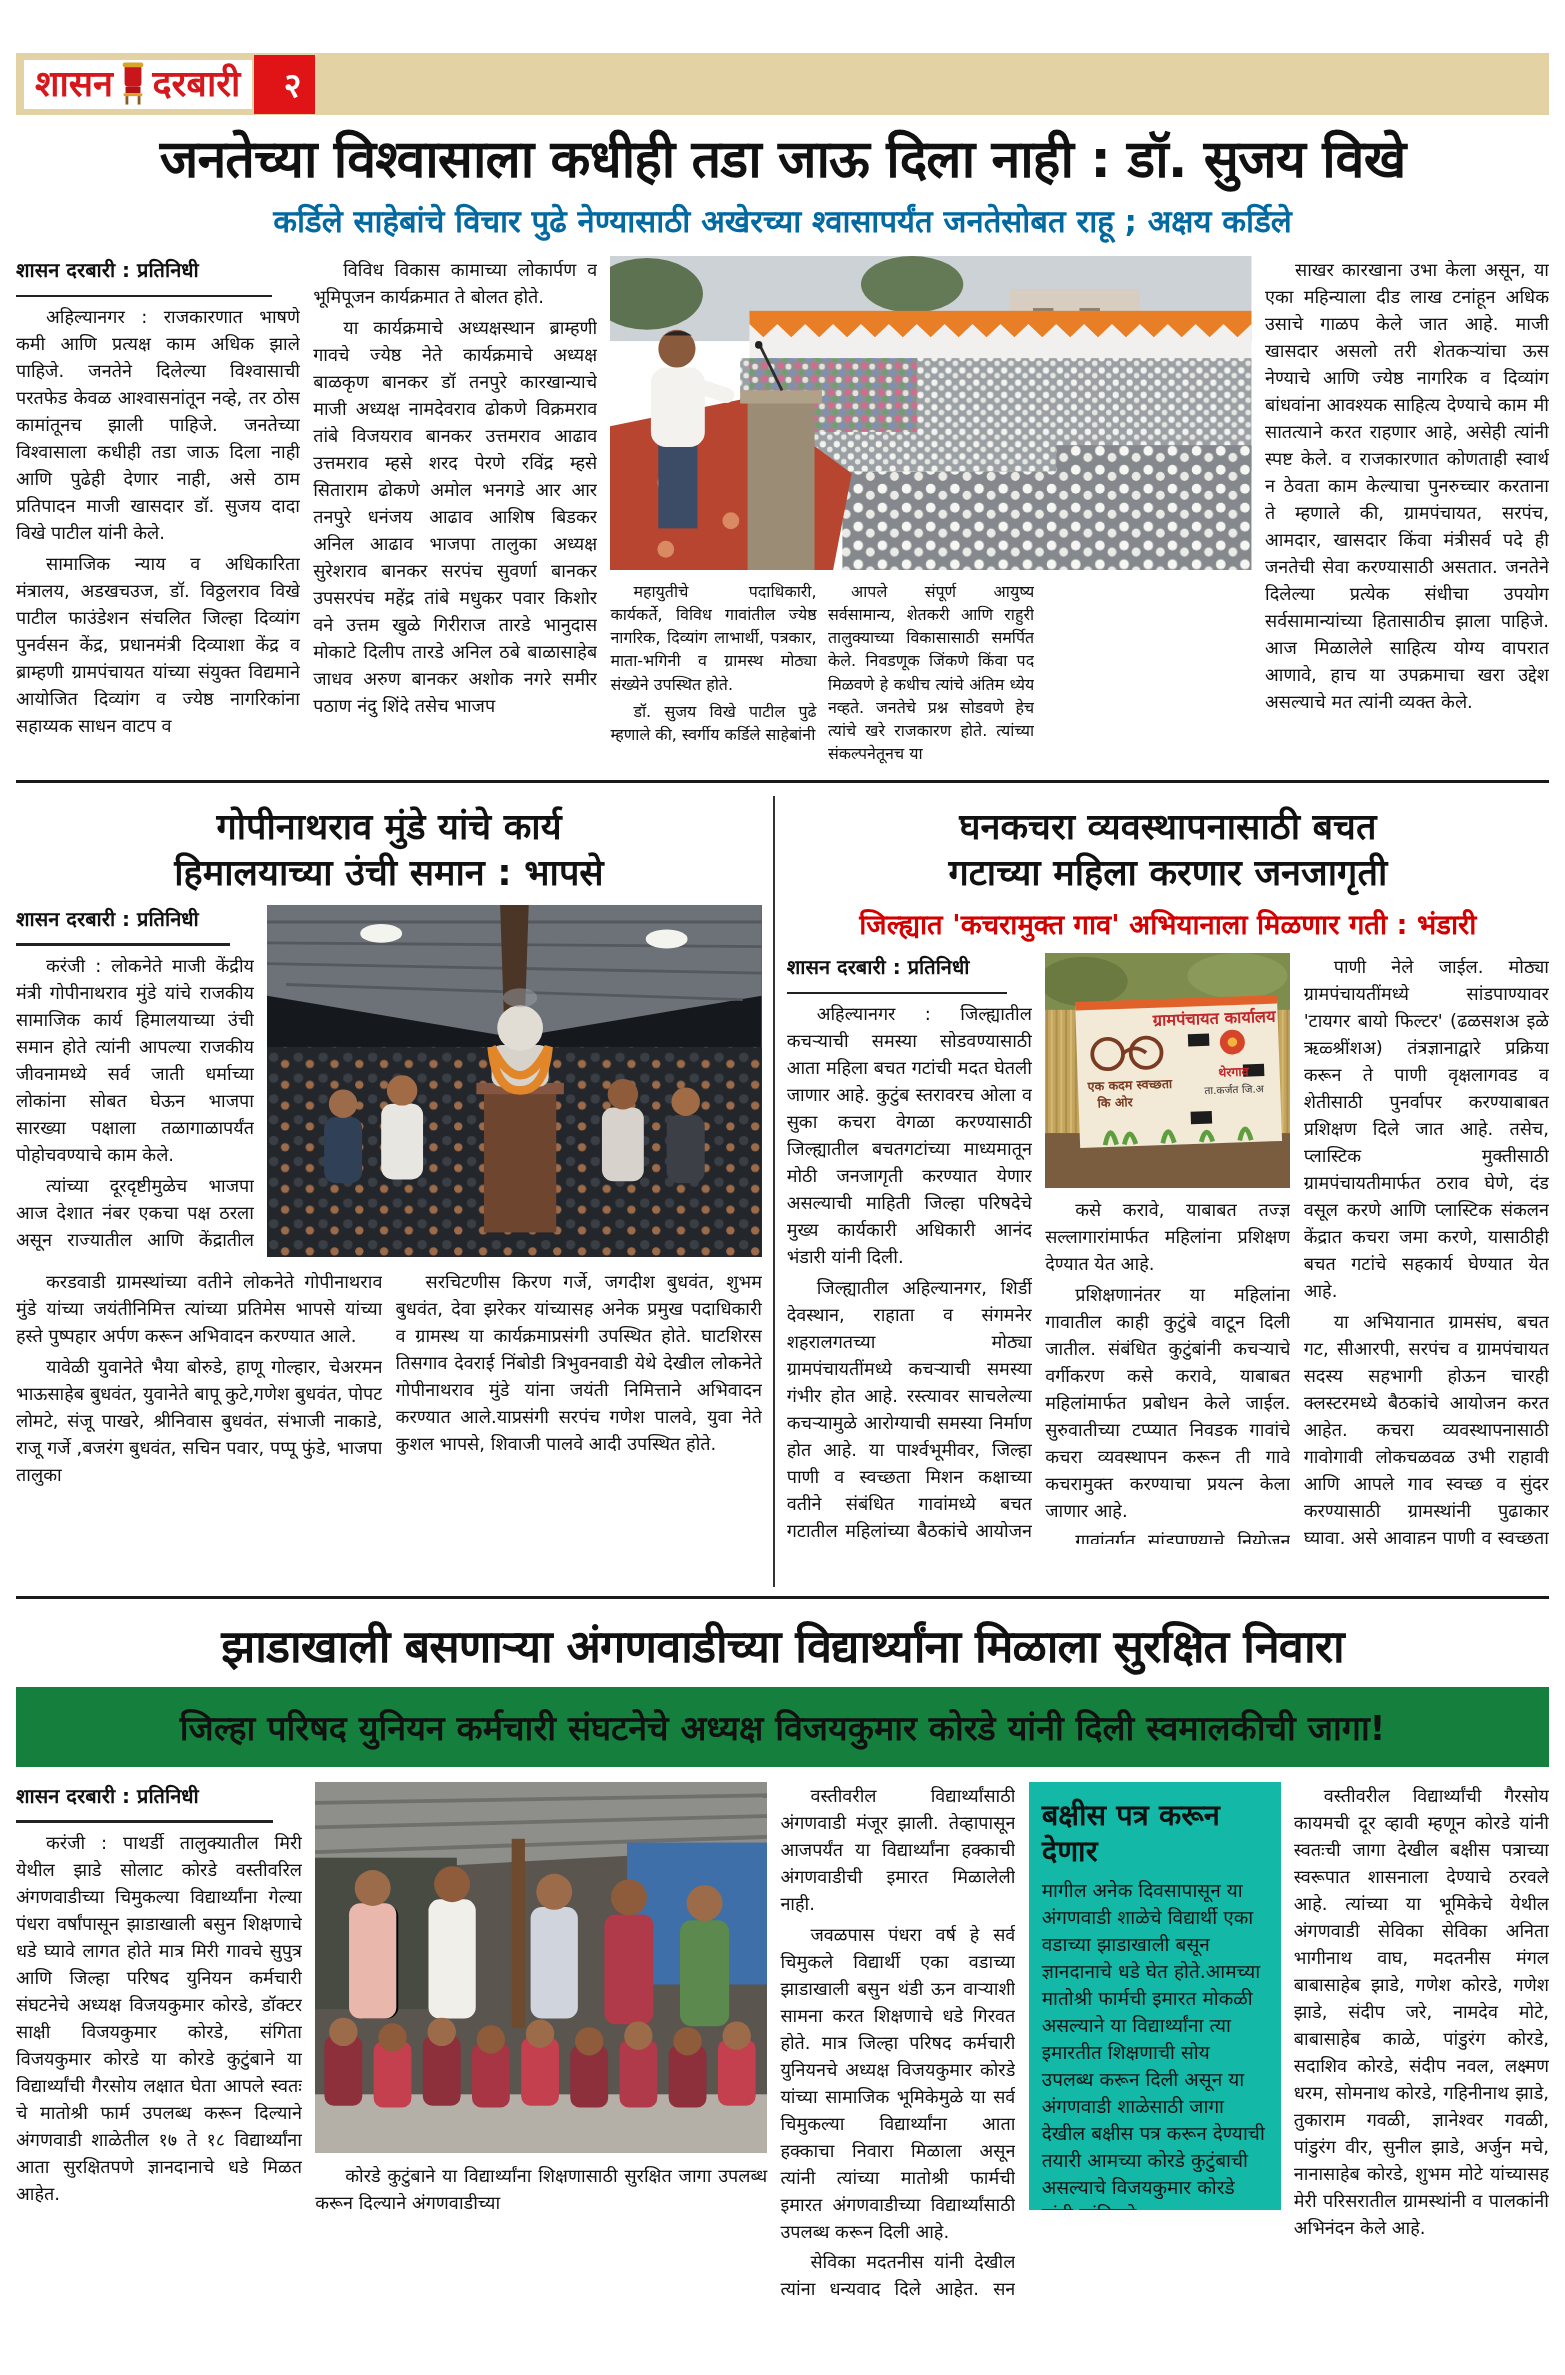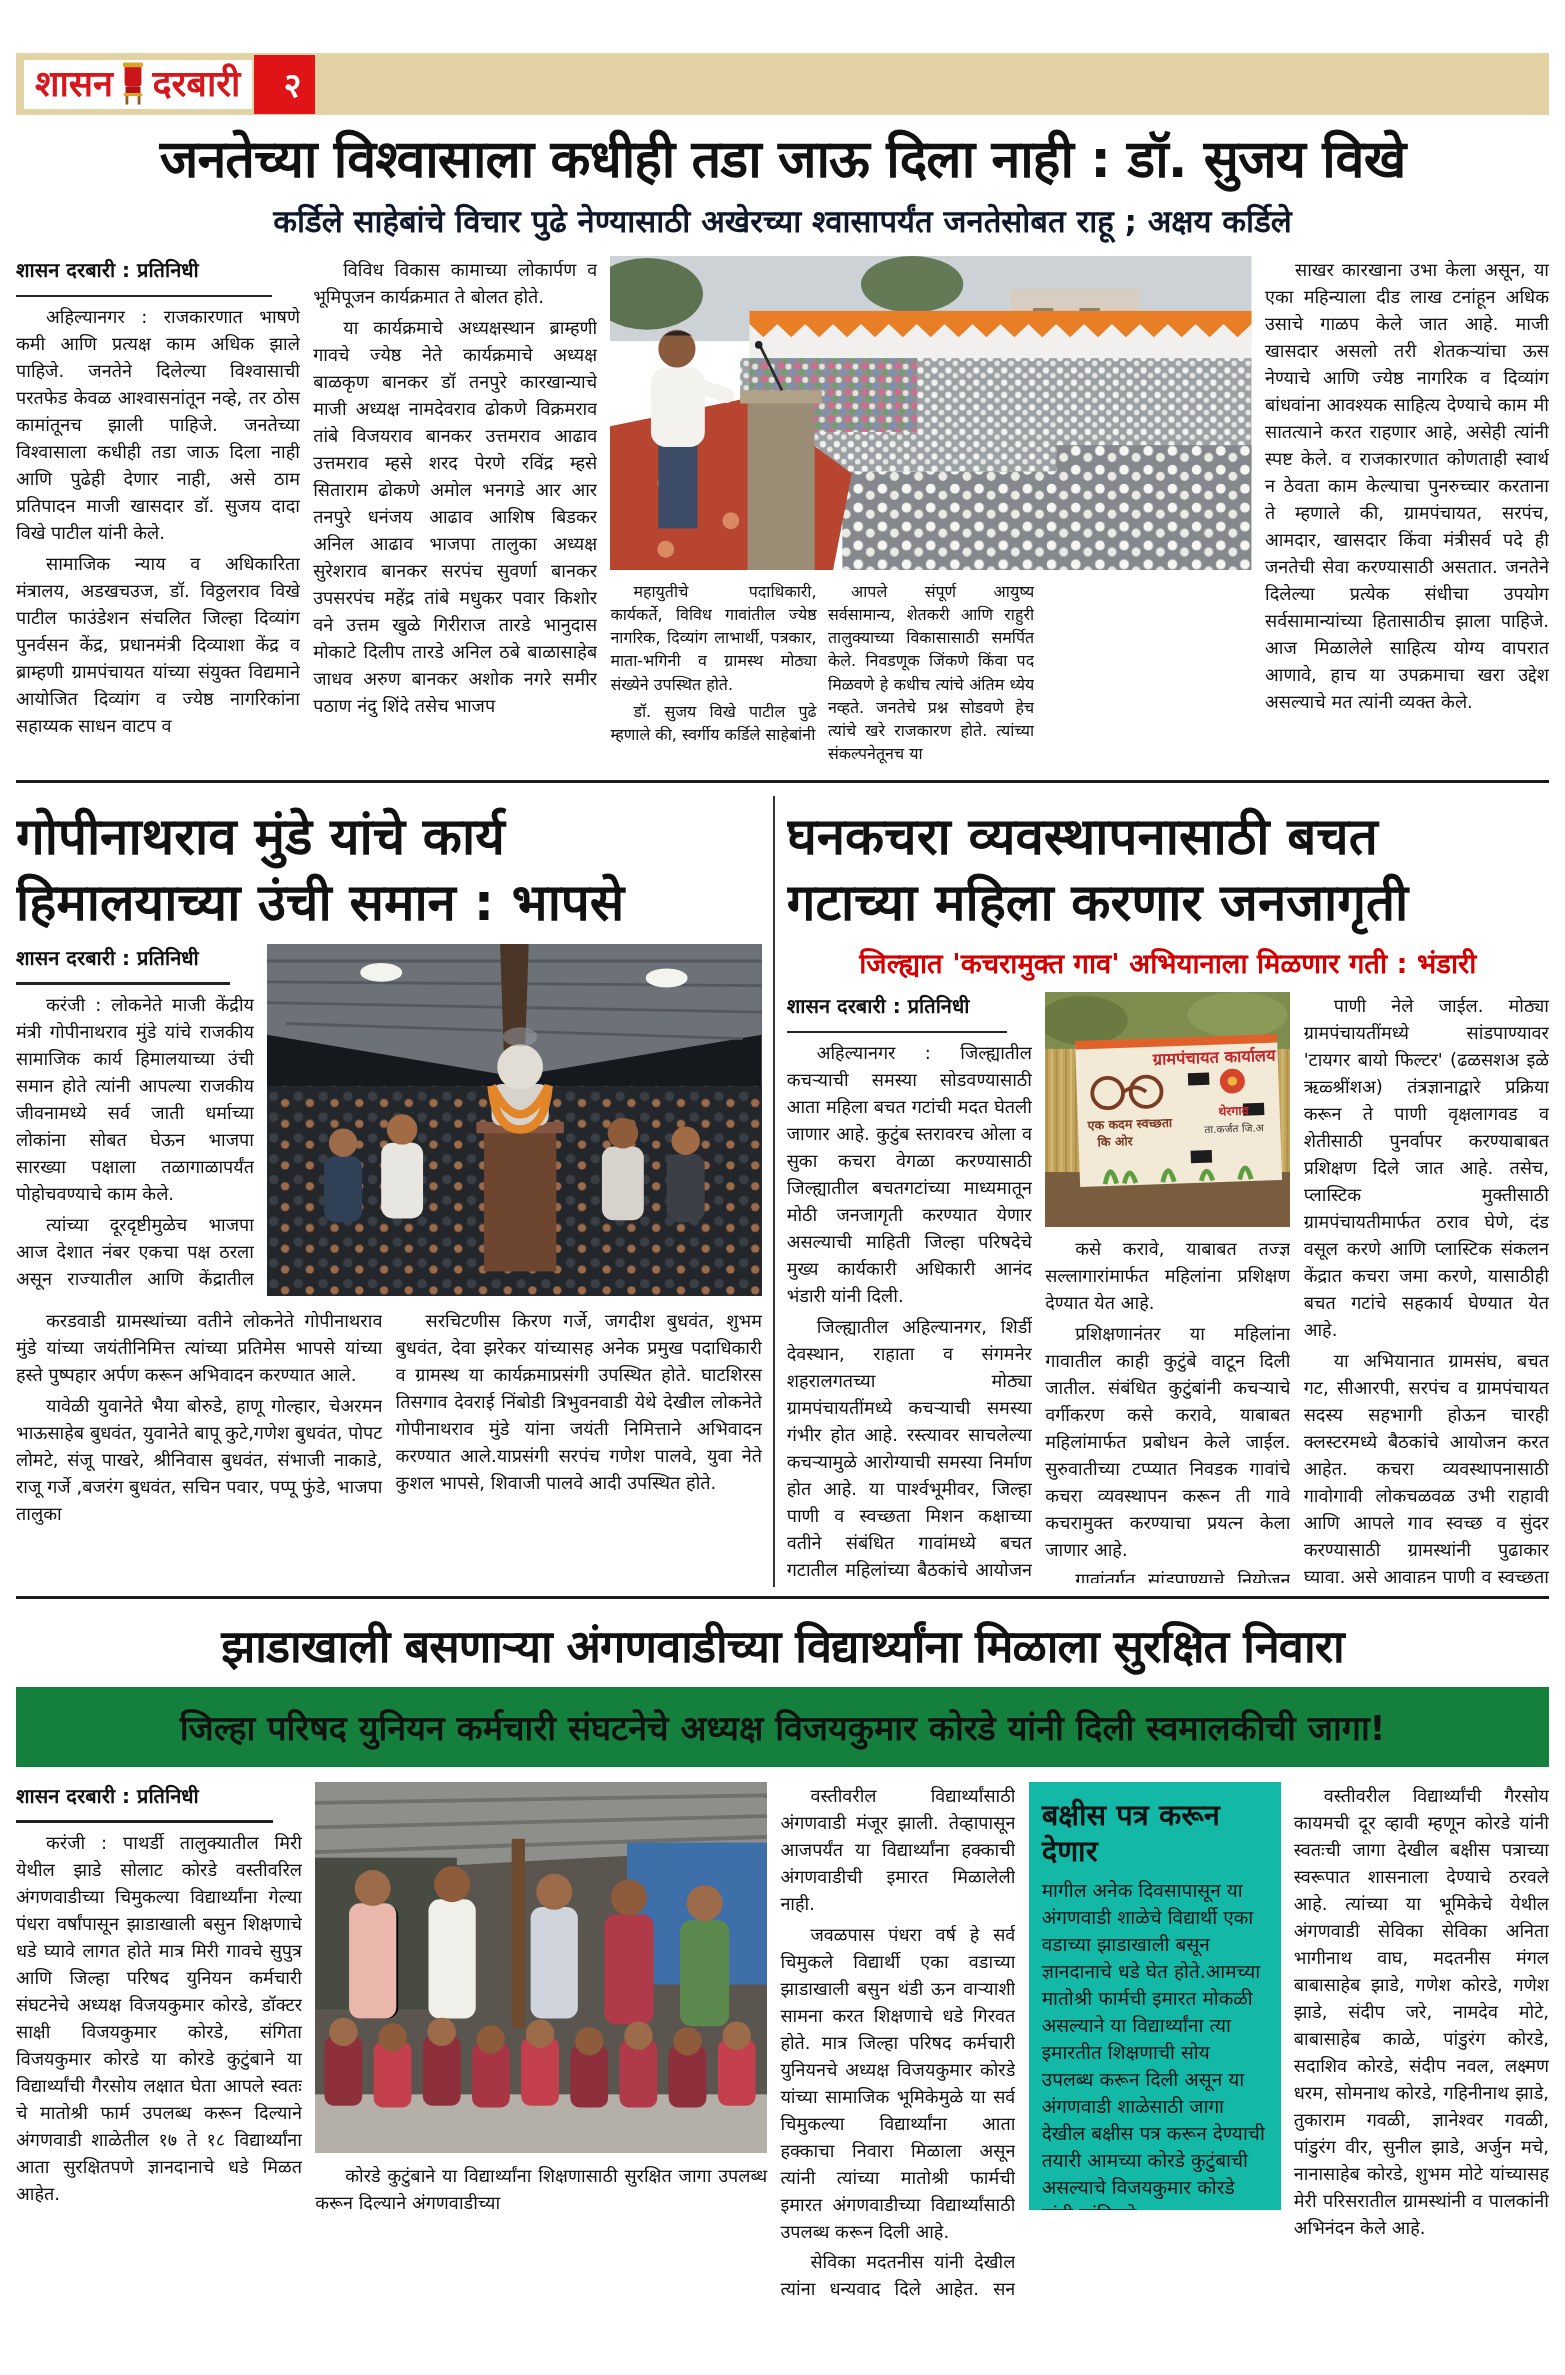--- a/index.html
+++ b/index.html
@@ -16,22 +16,22 @@
   .mast-date{flex:1;text-align:center;font-size:26.5px;font-weight:700;color:#1a1a1a;}
   .page-num{width:44px;height:59px;background:#e01317;color:#fff;font-size:34px;font-weight:700;
             display:flex;align-items:center;justify-content:center;margin-right:9.5px;}
 
   
   .byline{font-size:20px;font-weight:700;margin-bottom:5.7px;}
   .byline .rule{height:2.8px;background:#222;width:90%;margin-top:11.4px;}
   p.body{margin:0 0 3.8px;font-size:18px;line-height:1.5;text-align:justify;text-indent:30px;}
   .col{overflow:hidden;}
   .h-main{font-size:52px;font-weight:700;text-align:center;line-height:1.15;margin:15px 0 3.8px;letter-spacing:-0.9px;}
-  .h-sub{font-size:31px;font-weight:700;color:#0f172a;text-align:center;margin:9.5px 0 15px;}
-  .h-mid{font-size:51px;font-weight:700;line-height:1.3;margin:13.2px 0 7.6px;}
+  .h-sub{font-size:31px;font-weight:700;color:#0369a1;text-align:center;margin:9.5px 0 15px;}
+  .h-mid{font-size:36px;font-weight:700;text-align:center;line-height:1.3;margin:13.2px 0 7.6px;}
   .h-mid-sub{font-size:27.4px;font-weight:700;color:#d40000;text-align:center;margin:3.8px 0 11.4px;}
 
   
   .a1-body{display:flex;gap:13.2px;height:516px;margin-top:13.2px;padding-bottom:7.6px;border-bottom:3.8px solid #1a1a1a;}
   .a1-c1,.a1-c2,.a1-c5{width:284px;flex:none;}
   .a1-mid{flex:1;display:flex;flex-direction:column;}
   .a1-photo{width:100%;height:314px;display:block;}
   .a1-midcols{display:flex;gap:11.4px;margin-top:9.5px;flex:1;overflow:hidden;}
   .a1-midcols .col{flex:1;}
   .a1-midcols p.body{font-size:16px;line-height:1.45;text-indent:23px;}

